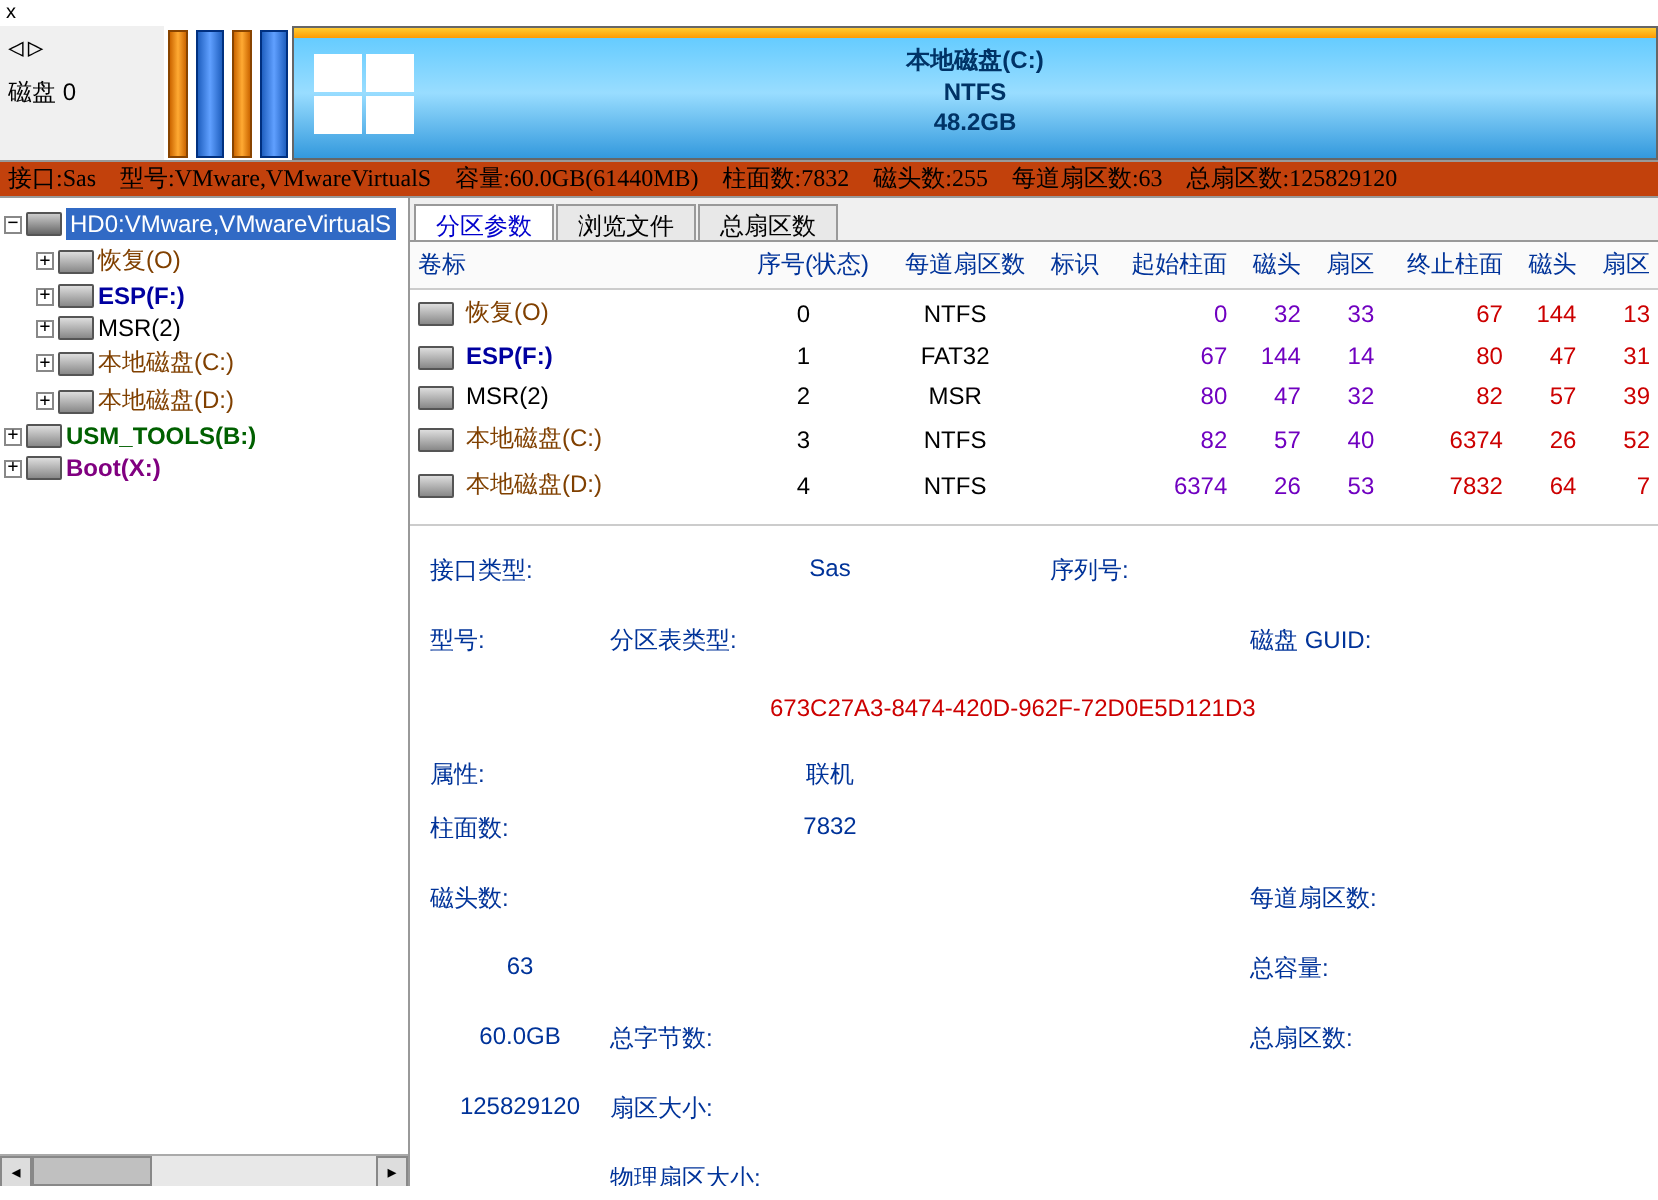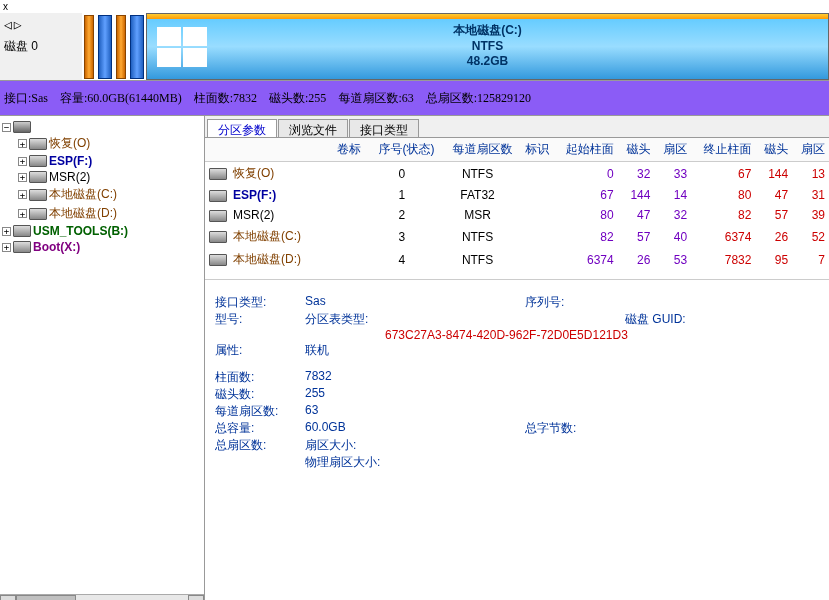--- a/index.html
+++ b/index.html
@@ -8,21 +8,21 @@
 .tb-left{width:82px;padding:4px;background:#f0f0f0}
 .tb-nav{display:flex;gap:2px;margin-bottom:6px}
 .tb-nav span{font-family:monospace;font-size:13px;cursor:pointer}
 .diskbars{display:flex;gap:4px;height:68px;align-items:stretch;padding:2px}
 .dbar{width:14px;background:linear-gradient(to right,#2060c0,#60a0ff,#2060c0);border:1px solid #003080}
 .dbar.o{width:10px;background:linear-gradient(to right,#cc6600,#ffaa33,#cc6600);border:1px solid #884400}
 .bigbar{flex:1;background:linear-gradient(180deg,#ffcc33 0,#ff9900 8%,#66ccff 8%,#99ddff 50%,#3399dd 100%);position:relative;border:1px solid #666;display:flex;align-items:center}
 .winlogo{width:50px;height:40px;margin-left:10px;display:grid;grid-template-columns:1fr 1fr;grid-template-rows:1fr 1fr;gap:2px}
 .winlogo div{background:#fff}
 .bigbar-txt{position:absolute;left:0;right:0;text-align:center;color:#003366;font-weight:bold;line-height:1.3}
-.infobar{height:35px;background:#8b5cf6;border-bottom:1px solid #999;padding:2px 4px;display:flex;gap:12px;align-items:center}
+.infobar{height:18px;background:#c2410c;border-bottom:1px solid #999;padding:2px 4px;display:flex;gap:12px;align-items:center}
 .infobar span{font-family:"SimSun";color:#000}
 .main{display:flex;height:494px}
 .tree{width:205px;border-right:1px solid #999;overflow:auto;padding:4px 2px;position:relative}
 .tree-item{padding:1px 0;display:flex;align-items:center;gap:2px;white-space:nowrap}
 .tree-item .tog{font-family:monospace;font-size:9px;border:1px solid #888;width:9px;height:9px;display:inline-flex;align-items:center;justify-content:center;cursor:pointer;background:#fff}
 .tree-item.l1{padding-left:0}
 .tree-item.l2{padding-left:16px}
 .dicon{width:18px;height:12px;background:linear-gradient(#ddd,#888);border:1px solid #555;border-radius:1px;display:inline-block}
 .dicon.hd{background:linear-gradient(#ccc,#666)}
 .sel{background:#316ac5;color:#fff}
@@ -39,22 +39,22 @@
 .tab.act{background:#fff;color:#0000cc}
 .ptable{width:100%;border-collapse:collapse}
 .ptable th{text-align:right;font-weight:normal;padding:3px 4px;border-bottom:1px solid #ccc;background:#fafafa;color:#003399;white-space:nowrap}
 .ptable td{padding:3px 4px;text-align:right;white-space:nowrap}
 .ptable td.l{text-align:left}
 .ptable td.c{text-align:center}
 .c-red{color:#cc0000}
 .c-pur{color:#7000c0}
 .hr{border-top:1px solid #ccc;margin:8px 0}
 .dinfo{padding:6px 10px;color:#003399}
-.dgrid{display:grid;grid-template-columns:90px 220px 100px 1fr;row-gap:0}
-.dgrid .v{text-align:left;color:#003399}
+.dgrid{display:grid;grid-template-columns:90px 220px 100px 1fr;row-gap:18px}
+.dgrid .v{text-align:center;color:#003399}
 .dgrid .v.red{color:#cc0000}
 .dgrid .lbl{color:#003399}
 </style>
 </head>
 <body>
 
 <div style="padding:1px 3px;font-size:10px">x</div>
 
 <div class="topbar">
   <div class="tb-left">
@@ -80,32 +80,34 @@
     <div class="bigbar-txt">
       <div>本地磁盘(C:)</div>
       <div>NTFS</div>
       <div>48.2GB</div>
     </div>
   </div>
 </div>
 
 <div class="infobar">
   <span>接口:Sas</span>
+  <span>型号:VMware,VMwareVirtualS</span>
   <span>容量:60.0GB(61440MB)</span>
   <span>柱面数:7832</span>
   <span>磁头数:255</span>
   <span>每道扇区数:63</span>
   <span>总扇区数:125829120</span>
 </div>
 
 <div class="main">
   <div class="tree">
     <div class="tree-item l1">
       <span class="tog">−</span>
       <span class="dicon hd"></span>
+      <span class="sel" style="padding:1px 2px">HD0:VMware,VMwareVirtualS</span>
     </div>
     <div id="tree-parts">
         <div class="tree-item l2">
           <span class="tog">+</span>
           <span class="dicon"></span>
           <span class="c-brown">恢复(O)</span>
         </div>
         <div class="tree-item l2">
           <span class="tog">+</span>
           <span class="dicon"></span>
@@ -142,27 +144,27 @@
       <div class="thumb"></div>
       <div style="flex:1"></div>
       <div class="btn">▸</div>
     </div>
   </div>
 
   <div class="right">
     <div class="tabs">
       <div class="tab act">分区参数</div>
       <div class="tab">浏览文件</div>
-      <div class="tab">接口类型</div>
+      <div class="tab">总扇区数</div>
     </div>
     <div style="flex:1;overflow:auto">
       <table class="ptable">
         <thead>
             <tr>
-          <th style="text-align:right;width:160px">卷标</th>
+          <th style="text-align:left;width:160px">卷标</th>
           <th>序号(状态)</th>
           <th>每道扇区数</th>
           <th>标识</th>
           <th>起始柱面</th>
           <th>磁头</th>
           <th>扇区</th>
           <th>终止柱面</th>
           <th>磁头</th>
           <th>扇区</th>
         </tr>
@@ -218,21 +220,21 @@
             </tr>
             <tr>
               <td class="l"><span class="dicon" style="margin-right:6px;vertical-align:middle"></span><span class="c-brown">本地磁盘(D:)</span></td>
               <td class="c">4</td>
               <td class="c">NTFS</td>
               <td></td>
               <td class="c-pur">6374</td>
               <td class="c-pur">26</td>
               <td class="c-pur">53</td>
               <td class="c-red">7832</td>
-              <td class="c-red">95</td>
+              <td class="c-red">64</td>
               <td class="c-red">7</td>
             </tr>
           </tbody>
       </table>
       <div class="hr"></div>
       <div class="dinfo">
         <div class="dgrid">
           <div class="lbl">接口类型:</div>
             <div class="v">Sas</div>
             <div class="lbl">序列号:</div>
@@ -247,32 +249,32 @@
             <div></div>
             <div></div>
         </div>
         <div style="height:10px"></div>
         <div class="dgrid">
           <div class="lbl">柱面数:</div>
             <div class="v">7832</div>
             <div></div>
             <div></div>
           <div class="lbl">磁头数:</div>
-            <div class="v">255</div>
             <div></div>
             <div></div>
           <div class="lbl">每道扇区数:</div>
             <div class="v">63</div>
             <div></div>
             <div></div>
           <div class="lbl">总容量:</div>
             <div class="v">60.0GB</div>
             <div class="lbl">总字节数:</div>
             <div></div>
           <div class="lbl">总扇区数:</div>
+            <div class="v">125829120</div>
             <div class="lbl">扇区大小:</div>
             <div></div>
           <div></div>
             <div></div>
             <div class="lbl">物理扇区大小:</div>
             <div></div>
         </div>
       </div>
     </div>
   </div>

